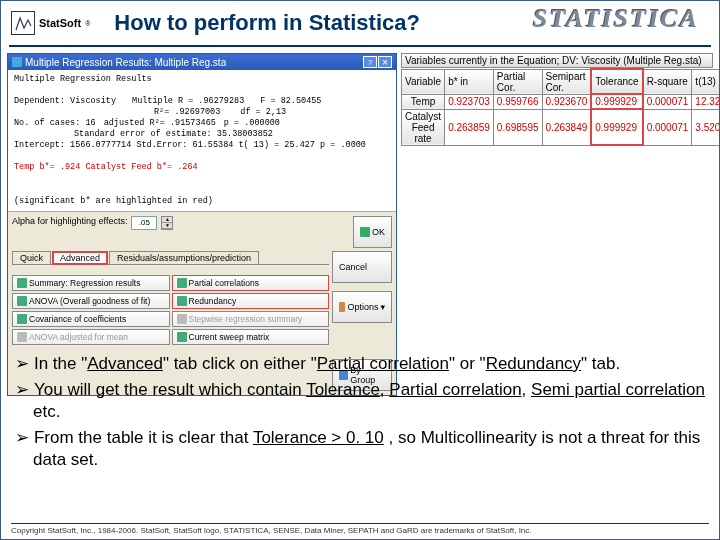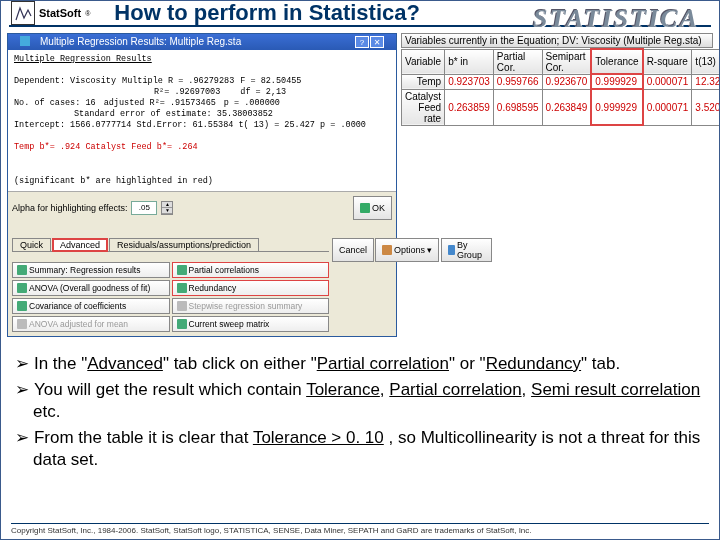--- a/index.html
+++ b/index.html
@@ -1,51 +1,51 @@
 <!DOCTYPE html>
 <html><head>
 <meta charset="utf-8">
 <style>
 *{box-sizing:border-box;margin:0;padding:0}
 body{width:720px;height:540px;background:#fff;font-family:Arial,sans-serif;position:relative;overflow:hidden;border:1px solid #3a5a8c}
-.header{display:flex;align-items:center;padding:4px 10px;height:24px}
+.header{display:flex;align-items:center;padding:4px 10px;height:44px}
 .logo{display:flex;align-items:center;gap:4px;font-size:11px}
 .logo-icon{width:24px;height:24px;border:1px solid #333;display:flex;align-items:center;justify-content:center;font-size:10px}
 .title{font-size:22px;font-weight:bold;color:#003366;margin-left:24px}
 .brand{position:absolute;right:20px;top:3px;font-family:'Times New Roman',serif;font-size:26px;font-weight:bold;font-style:italic;letter-spacing:2px;color:#7a8a9a;text-shadow:1px 1px 0 #fff,-1px -1px 0 #556}
 .divider{height:2px;background:#003366;margin:0 8px}
 .content{padding:6px;display:flex;gap:4px}
 .dialog{width:390px;border:1px solid #2a5a9e;background:#ece9d8;font-size:9px}
-.dlg-title{background:linear-gradient(to bottom,#3a6ed5,#2a5ab5);color:#fff;padding:2px 12px;display:flex;gap:10px;font-size:10px}
+.dlg-title{background:linear-gradient(to bottom,#3a6ed5,#2a5ab5);color:#fff;padding:2px 4px;display:flex;align-items:center;gap:3px;font-size:10px}
 .dlg-title-icons{margin-left:auto;display:flex;gap:1px}
 .dlg-title-icons span{width:14px;height:12px;background:#5a8ae5;border:1px solid #fff;display:flex;align-items:center;justify-content:center;font-size:8px;color:#fff}
 .dlg-body{background:#fff;padding:4px 6px;font-family:'Courier New',monospace;font-size:8.5px;line-height:1.3}
 .dlg-body .red{color:#c00}
 .dlg-controls{background:#ece9d8;padding:4px;border-top:1px solid #aaa}
-.ctrl-row{display:flex;align-items:center;gap:4px;margin-bottom:18px;font-size:9px}
+.ctrl-row{display:flex;gap:4px;margin-bottom:3px;font-size:9px}
 .alpha-in{width:26px;height:14px;border:1px solid #7a9;font-size:8px;text-align:center}
 .spinner{width:12px;height:14px;border:1px solid #888;background:#ddd;display:flex;flex-direction:column;font-size:5px}
 .spinner div{flex:1;text-align:center;line-height:5px;border-bottom:1px solid #999}
-.btn{border:1px solid #888;background:linear-gradient(#fff,#e4e4e4);padding:1px 6px;font-size:9px;display:flex;align-items:center;gap:2px;height:24px}
+.btn{border:1px solid #888;background:linear-gradient(#fff,#e4e4e4);padding:1px 6px;font-size:9px;display:flex;align-items:center;gap:2px;height:32px}
 .tabs{display:flex;border-bottom:1px solid #888;margin-bottom:10px}
 .tab{border:1px solid #888;border-bottom:none;padding:1px 7px;font-size:9px;background:#ece9d8;margin-right:1px;position:relative}
 .tab.active{background:#fff;border-bottom:1px solid #fff;margin-bottom:-1px}
 .tab.hl{border:2px solid #d44;padding:0 6px}
 .btn-grid{display:grid;grid-template-columns:1fr 1fr;gap:2px}
 .gbtn{border:1px solid #888;background:linear-gradient(#fff,#eee);padding:1px 4px;font-size:8.5px;display:flex;align-items:center;gap:2px;height:16px}
 .gbtn.hl{border:1.5px solid #d44}
 .gbtn.dis{color:#999}
-.right-col{display:flex;gap:1px;margin-left:auto;width:60px}
+.right-col{display:flex;flex-direction:column;gap:8px;margin-left:auto;width:60px}
 .gicon{width:10px;height:10px;background:#4a7;border-radius:1px;display:inline-block}
 .table-wrap{flex:1;min-width:0}
 .res-title{font-size:10px;background:linear-gradient(#fff,#ddd);border:1px solid #888;padding:1px 3px}
 .res-tbl{border-collapse:collapse;font-size:10px;width:100%}
 .res-tbl th,.res-tbl td{border:1px solid #888;padding:1px 3px;text-align:left;background:#fff}
 .res-tbl th{background:linear-gradient(#fff,#e5e5e5);font-weight:normal}
-.res-tbl .rowhdr{text-align:right;background:linear-gradient(#fff,#e5e5e5)}
+.res-tbl .rowhdr{text-align:center;background:linear-gradient(#fff,#e5e5e5)}
 .res-tbl .rd{color:#c00}
 .col-hl{border:2px solid #d44 !important}
 .bullets{position:absolute;left:14px;right:14px;top:352px;font-size:17px;line-height:1.3}
 .bullets p{margin-bottom:4px;text-indent:-18px;padding-left:18px}
 .arrow{font-family:sans-serif}
 .copyright{position:absolute;bottom:4px;left:10px;right:10px;font-size:8px;color:#333;border-top:1px solid #003366;padding-top:2px}
 .ico{width:10px;height:10px;display:inline-block}
 </style>
 </head>
 <body>
@@ -69,22 +69,22 @@
   <div class="dialog">
     <div class="dlg-title">
       <span class="ico" style="background:#4ad"></span>
       <span>Multiple Regression Results: Multiple Reg.sta</span>
       <span class="dlg-title-icons">
         <span>?</span>
         <span>✕</span>
       </span>
     </div>
     <div class="dlg-body">
-      <div style="text-decoration:underline">Multiple Regression Results</div><br>
-      <div style="display:flex;gap:6px">
+      <div style="">Multiple Regression Results</div><br>
+      <div style="display:flex;gap:16px">
           <span>Dependent: Viscosity</span>
           <span>Multiple R =  .96279283</span>
           <span>F = 82.50455</span>
         </div>
       <div style="padding-left:140px;display:flex;gap:20px">
           <span>R²=  .92697003</span>
           <span>df =   2,13</span>
         </div>
       <div style="display:flex;gap:8px">
           <span>No. of cases: 16</span>
@@ -199,17 +199,17 @@
         <td class="rd">3.52028</td>
 
       </tr>
     </tbody>
       </table>
   </div>
 </div>
 
 <div class="bullets">
   <p><span class="arrow">➢ </span><span>In the "</span><u>Advanced</u><span>" tab click on either "</span><u>Partial correlation</u><span>" or "</span><u>Redundancy</u><span>" tab.</span></p>
-  <p><span class="arrow">➢ </span><span> You will get the result which contain </span><u>Tolerance</u><span>, </span><u>Partial correlation</u><span>, </span><u>Semi result correlation</u><span> etc.</span></p>
+  <p><span class="arrow">➢ </span><span> You will get the result which contain </span><u>Tolerance</u><span>, </span><u>Partial correlation</u><span>, </span><u>Semi partial correlation</u><span> etc.</span></p>
   <p><span class="arrow">➢ </span><span>From the table it is clear that </span><u>Tolerance &gt; 0. 10</u><span> , so Multicollinearity is not a threat for this data set.</span></p>
 </div>
 
 <div class="copyright">Copyright StatSoft, Inc., 1984-2006. StatSoft, StatSoft logo, STATISTICA, SENSE, Data Miner, SEPATH and GaRD are trademarks of StatSoft, Inc.</div>
 
 </body></html>

